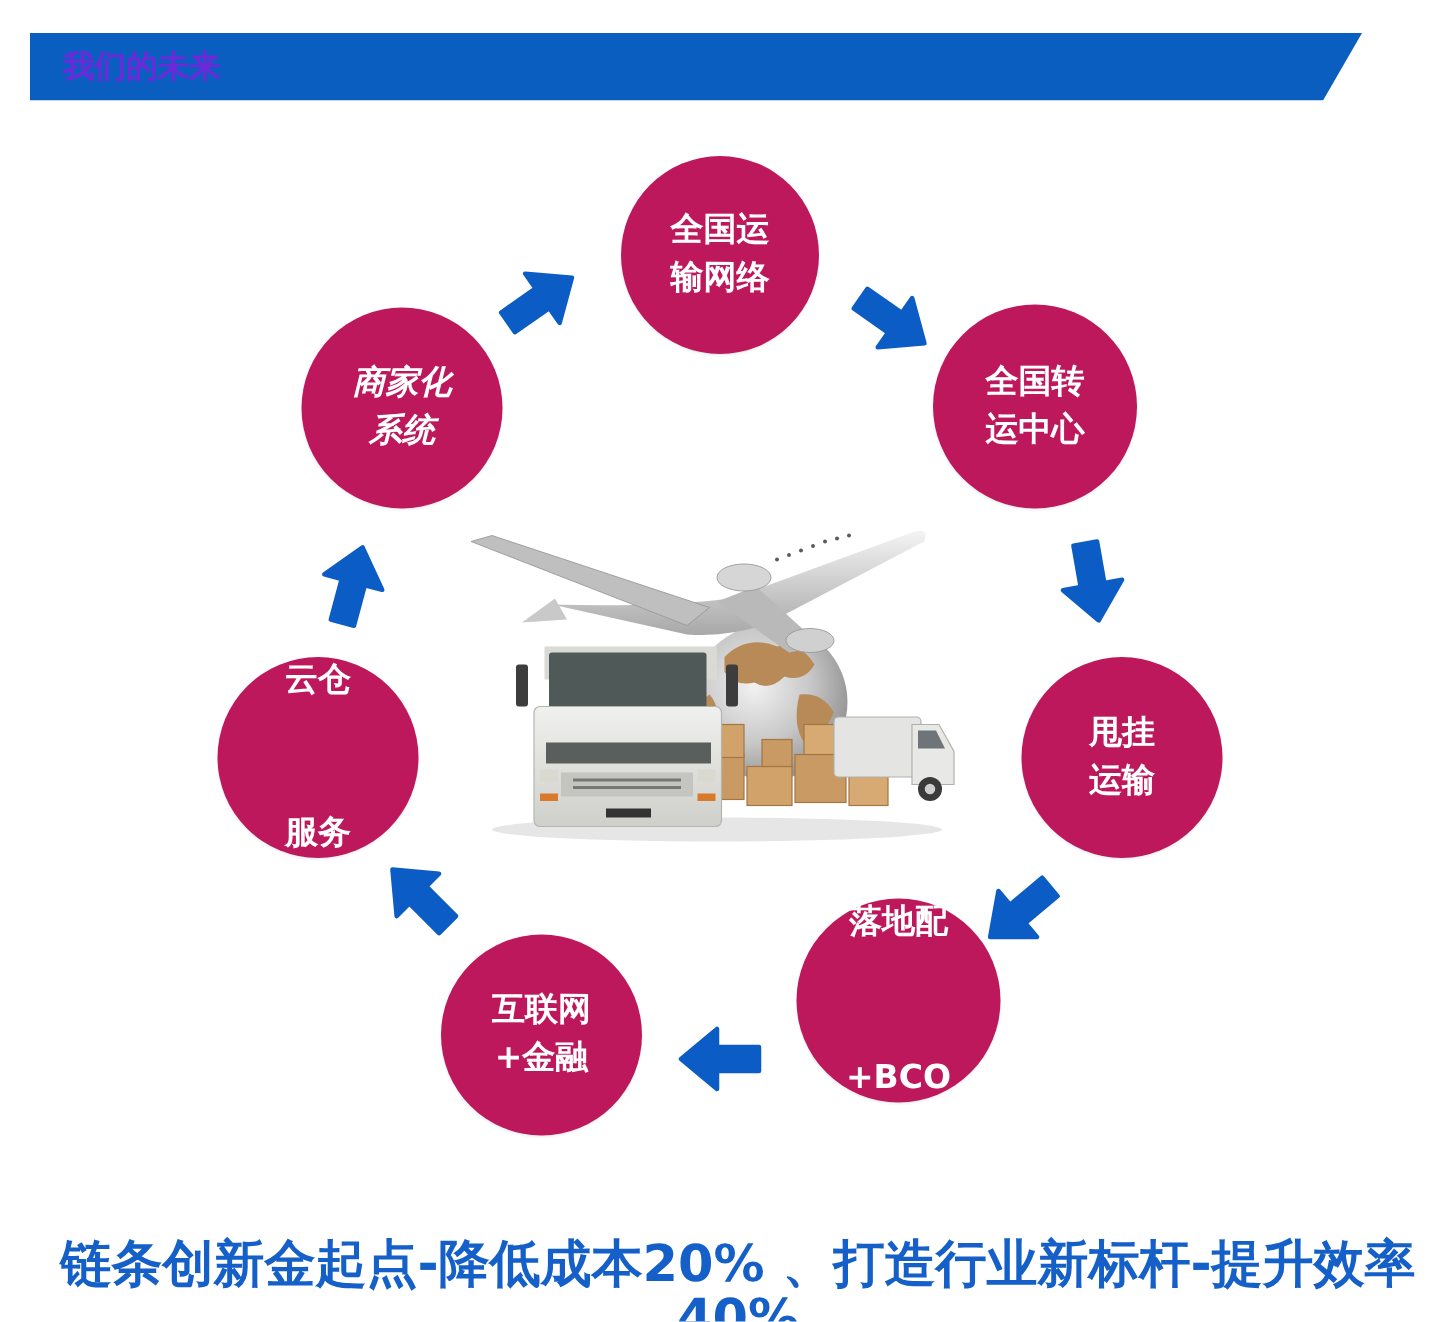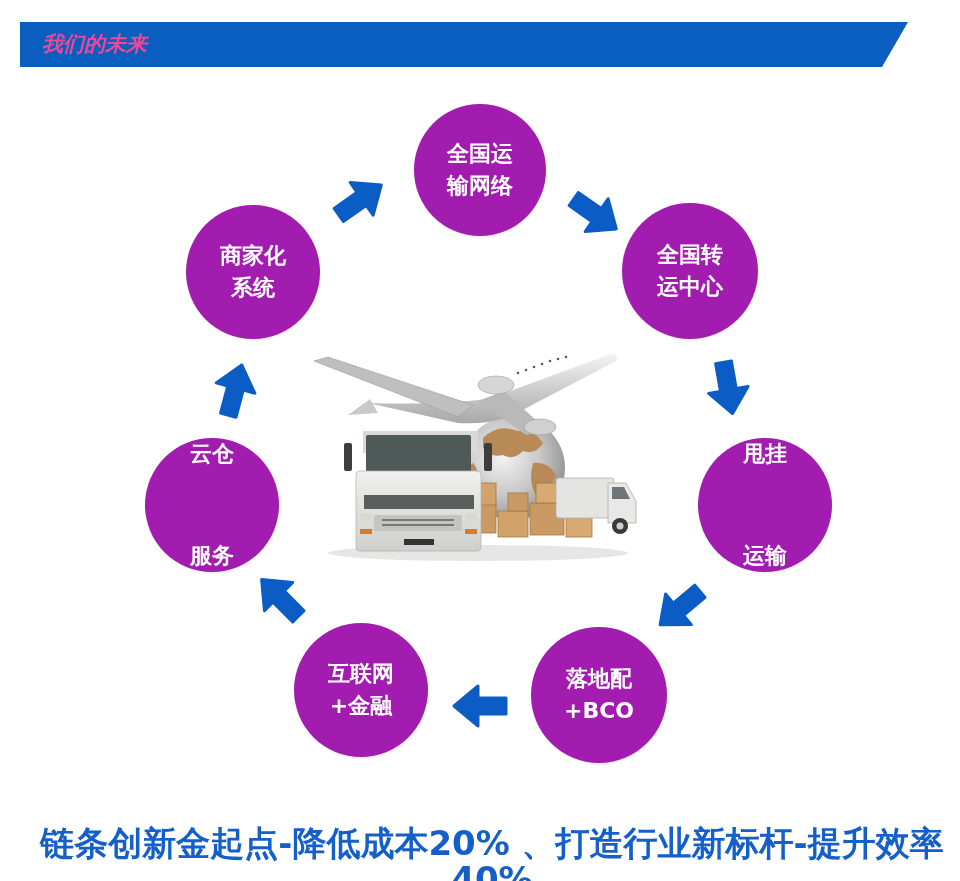--- a/index.html
+++ b/index.html
@@ -1,22 +1,22 @@
 <!DOCTYPE html>
 <html><head>
 <meta charset="utf-8">
 <style>
   html, body { margin: 0; padding: 0; background: #ffffff; }
   body { width: 960px; height: 881px; position: relative; overflow: hidden;
          font-family: "DejaVu Sans", "Liberation Sans", sans-serif; }
   .header-bar { position: absolute; left: 20px; top: 22px; width: 888px; height: 45px; }
   .header-bar svg { position: absolute; left: 0; top: 0; }
-  .header-title { position: absolute; left: 22px; top: 8px; color: #ec4899; font-size: 21px;
-                  font-weight: bold; letter-spacing: 0px; line-height: 28px; font-style: italic; }
-  .node { position: absolute; border-radius: 50%; background: #a21caf;
+  .header-title { position: absolute; left: 22px; top: 8px; color: #6d28d9; font-size: 21px;
+                  font-weight: bold; letter-spacing: 0px; line-height: 28px; }
+  .node { position: absolute; border-radius: 50%; background: #be185d;
           display: flex; flex-direction: column; align-items: center; justify-content: center;
           color: #ffffff; font-weight: bold; font-size: 22px; line-height: 32px; text-align: center;
           box-shadow: 0 1px 2px rgba(0,0,0,0.08); }
   .node span { display: block; white-space: nowrap; }
   .arrow { position: absolute; width: 60px; height: 48px; }
   .arrow svg { width: 100%; height: 100%; display: block; }
   .center-image { position: absolute; left: 308px; top: 343px; width: 330px; height: 222px; }
   .center-image svg { width: 100%; height: 100%; display: block; }
   .footer-slogan { position: absolute; left: 12px; top: 825px; width: 960px; text-align: center;
                    color: #1560C8; font-size: 34px; font-weight: bold; line-height: 36px; }
@@ -34,41 +34,41 @@
 <div class="node" style="left:414px; top:104px; width:132px; height:132px;">
   <span>全国运</span>
   <span>输网络</span>
 </div>
 
 <div class="node" style="left:622px; top:203px; width:136px; height:136px;text-align:center;">
   <span>全国转</span>
   <span>运中心</span>
 </div>
 
-<div class="node" style="left:698px; top:438px; width:134px; height:134px;justify-content:space-between;">
+<div class="node" style="left:681px; top:438px; width:134px; height:134px;">
   <span>甩挂</span>
   <span>运输</span>
 </div>
 
-<div class="node" style="left:531px; top:627px; width:136px; height:136px;">
+<div class="node" style="left:531px; top:599px; width:136px; height:136px;justify-content:space-between;">
   <span>落地配</span>
   <span>+BCO</span>
 </div>
 
 <div class="node" style="left:294px; top:623px; width:134px; height:134px;text-align:center;">
   <span>互联网</span>
   <span>+金融</span>
 </div>
 
 <div class="node" style="left:145px; top:438px; width:134px; height:134px;justify-content:space-between;">
   <span>云仓</span>
   <span>服务</span>
 </div>
 
-<div class="node" style="left:186px; top:205px; width:134px; height:134px;">
+<div class="node" style="left:201px; top:205px; width:134px; height:134px;font-style:italic;">
   <span>商家化</span>
   <span>系统</span>
 </div>
 
 <div class="arrow" style="left:330px; top:176px; transform: rotate(-35deg);">
   <svg viewBox="0 0 60 48">
       <path d="M4 16 L32 16 L32 4 L56 24 L32 44 L32 32 L4 32 Z" fill="#0B5CC5" stroke="#0B5CC5" stroke-width="3" stroke-linejoin="round"></path>
     </svg>
 </div>
 

